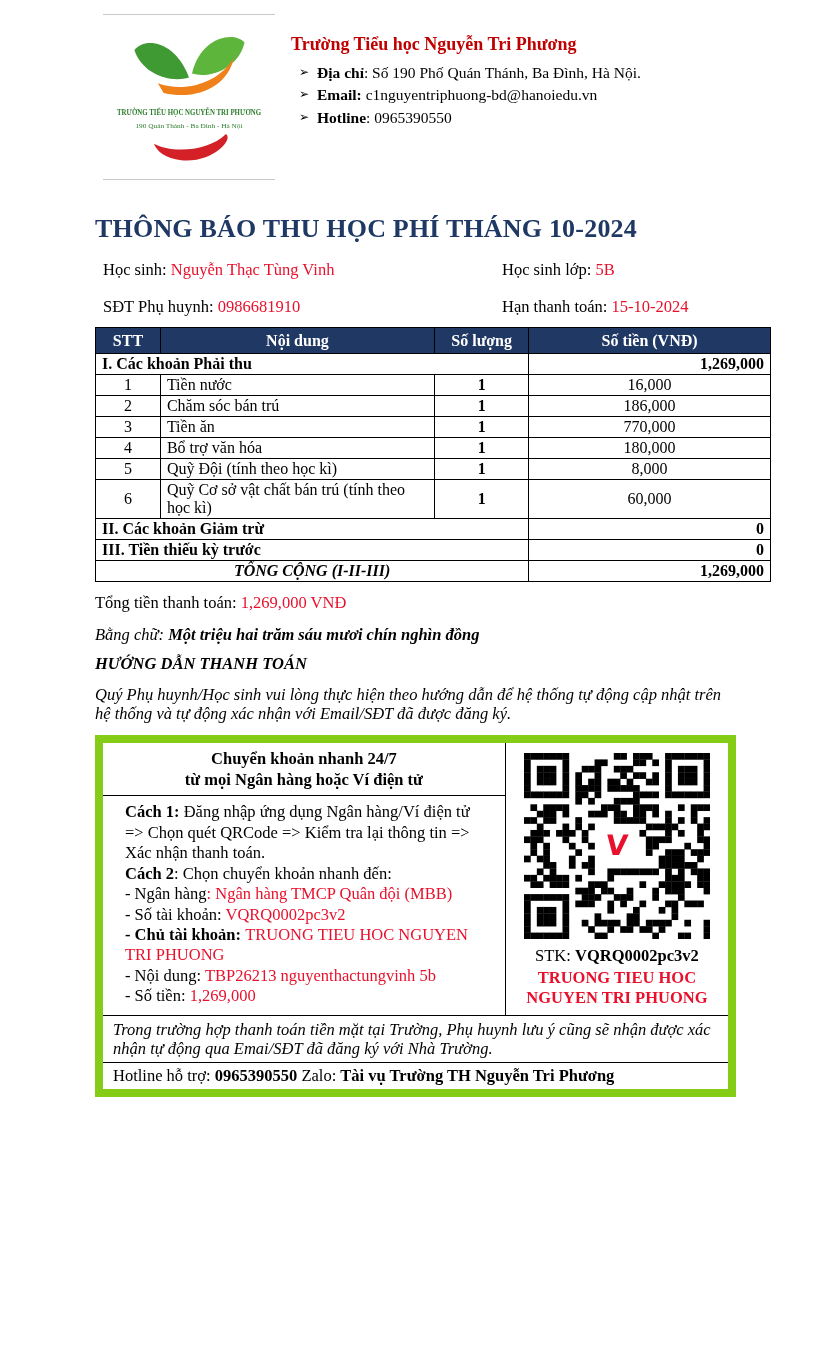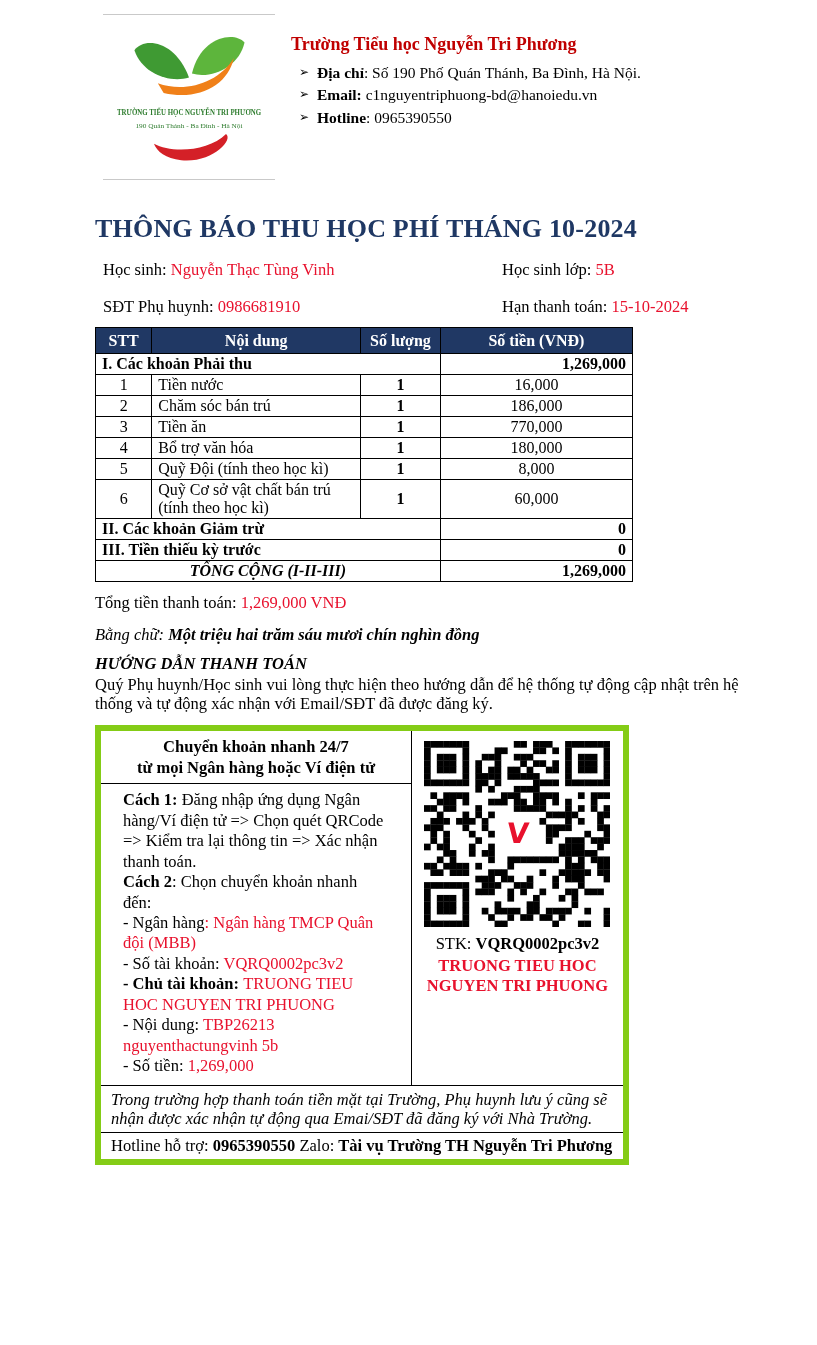--- a/index.html
+++ b/index.html
@@ -27,32 +27,32 @@
 
   
   .title { text-align:left; color:#1f3864; font-weight:bold; font-size:26px; margin-top:34px; letter-spacing:0.2px; }
 
   
   .student { display:grid; grid-template-columns:399px 238px; row-gap:17px; margin:16px 0 10px 8px; font-size:16.5px; }
   .val-red { color:#e8112d; font-weight:normal; }
 
   
   table { border-collapse:collapse; }
-  .fee-table { width:538px; margin-top:4px; }
+  .fee-table { width:676px; margin-top:4px; }
   .fee-table th, .fee-table td { border:1px solid #000; padding:1px 6px; }
   .fee-table th { background:#203864; color:#fff; font-weight:bold; text-align:center; line-height:1.2; padding:3px 4px; }
   .c { text-align:center; } .r { text-align:right; } .b { font-weight:bold; } .i { font-style:italic; }
 
   
   .sum-line { margin-top:11px; font-size:16.5px; line-height:1.25; }
   .guide-heading { margin-top:9px; font-weight:bold; font-style:italic; font-size:16.5px; }
-  .guide-body { font-size:16.5px; line-height:1.14; margin-top:2px; }
+  .guide-body { font-style:italic; font-size:16.5px; line-height:1.14; margin-top:12px; }
 
   
-  .pay-table { width:534px; margin-top:11px; border:6px solid #84cc16; }
+  .pay-table { width:641px; margin-top:11px; border:8px solid #84cc16; }
   .pay-table td { border:1px solid #000; vertical-align:top; }
   .pay-left { width:417px; }
   .pay-right { width:228px; text-align:center; padding:6px 4px; }
   .pay-title { font-weight:bold; text-align:center; padding:5px 6px; border-bottom:1px solid #000; line-height:1.28; font-size:16.5px; }
   .pay-body { padding:6px 22px 8px; line-height:1.24; font-size:16.5px; }
   .pay-body .line { margin:0; }
   .qr-wrap { width:186px; height:186px; margin:4px auto 7px; position:relative; background:#fff; }
   .qr-wrap svg { width:100%; height:100%; display:block; }
   .qr-logo { position:absolute; inset:0; display:flex; align-items:center; justify-content:center; pointer-events:none; }
   .qr-logo span { color:#e8112d; font-family:"DejaVu Sans", sans-serif; font-weight:bold; font-size:28px; transform:skewX(-6deg); background:#fff; padding:0 3px; line-height:1; }

